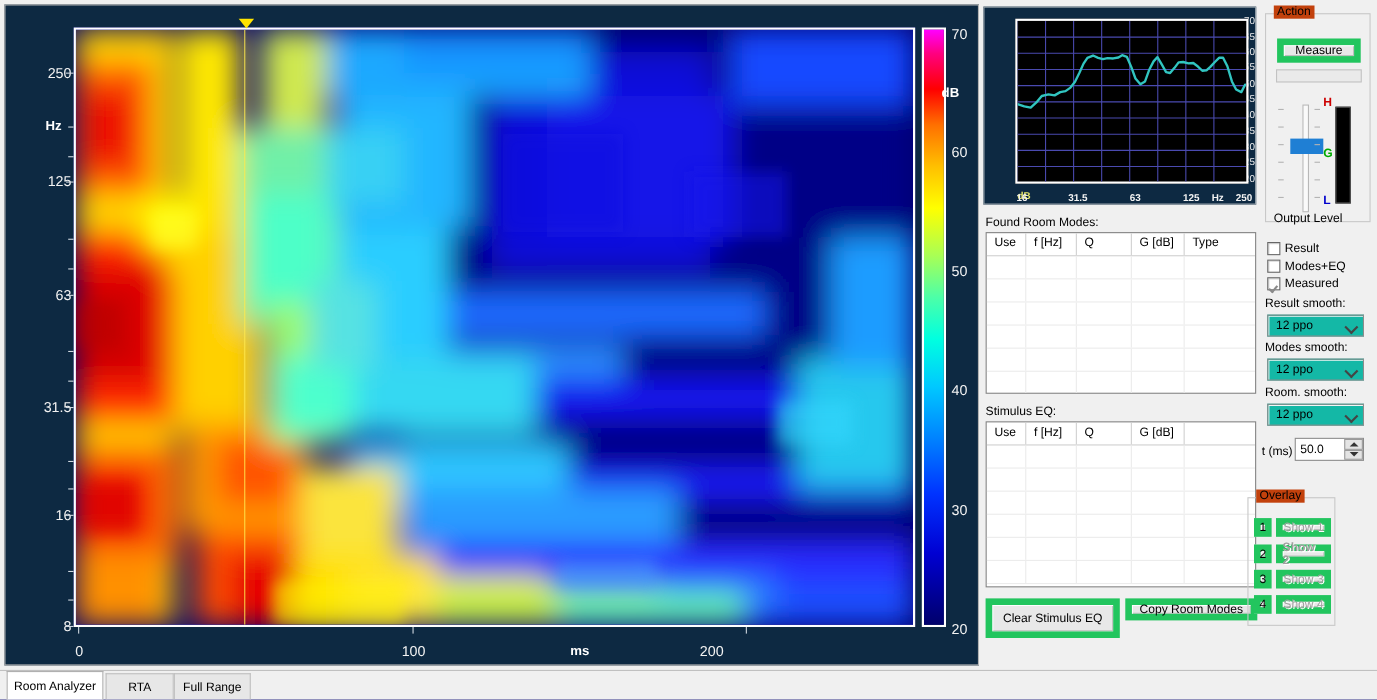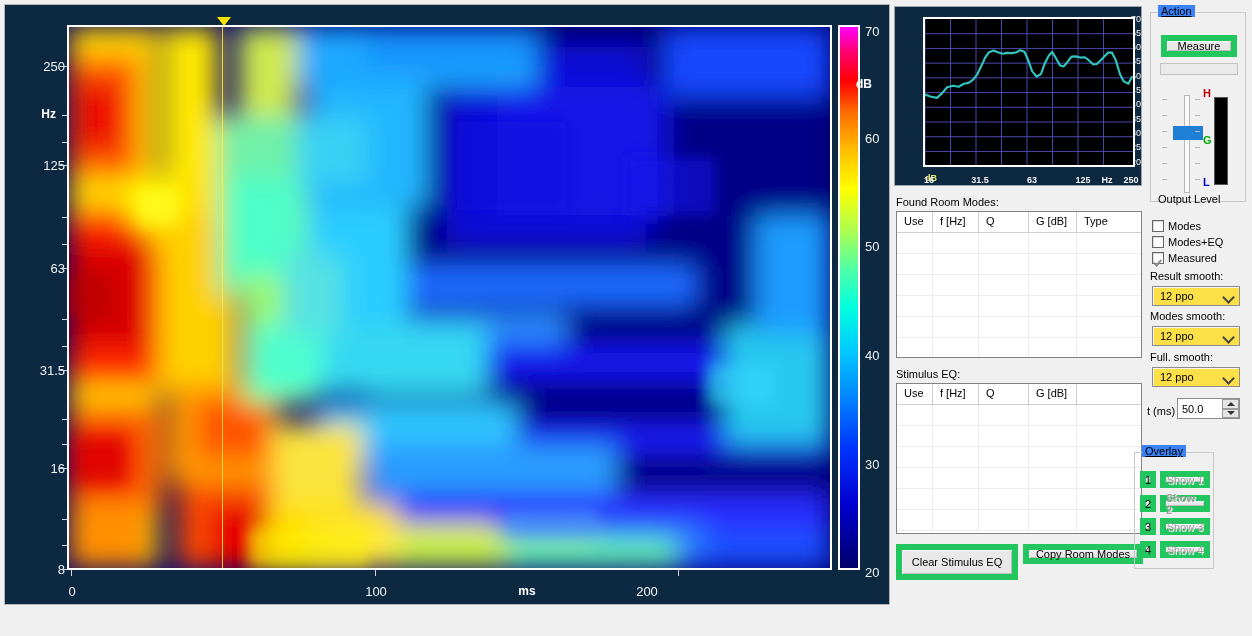--- a/index.html
+++ b/index.html
@@ -86,30 +86,30 @@
   .lb-row{height:21px;display:flex;border-bottom:1px solid #ececec;box-sizing:border-box;}
   .lb-row div{border-right:1px solid #ececec;box-sizing:border-box;}
 
   .btn{background:#e8e8e8;border:6px solid #22c55e;box-sizing:border-box;
        font-family:"Liberation Sans",sans-serif;font-size:11px;color:#000;
        display:flex;align-items:center;justify-content:center;cursor:default;
        box-shadow:inset 1px 1px 0 #fdfdfd, inset -1px -1px 0 #bdbdbd;}
   .btn.disabled{color:#a0a0a0;text-shadow:1px 1px 0 #fff;}
 
   .fieldset{position:absolute;border:1px solid #c8c8c8;box-sizing:border-box;}
-  .fs-title{position:absolute;top:-8px;left:7px;background:#3b82f6;padding:0 3px;font-size:11px;text-decoration:underline;}
+  .fs-title{position:absolute;top:-8px;left:7px;background:#c2410c;padding:0 3px;font-size:11px;}
 
   .cb{position:absolute;display:flex;align-items:center;font-size:11px;}
   .cb .box{width:12px;height:12px;border:1px solid #666;background:#fff;
            margin-right:4px;box-sizing:border-box;position:relative;
            box-shadow:inset 1px 1px 0 #d8d8d8;}
   .cb .box.checked::after{content:"";position:absolute;left:2px;top:5px;width:3px;height:6px;
            border:solid #8a8a8a;border-width:0 2px 2px 0;transform:rotate(40deg);}
 
-  .combo{position:absolute;height:20px;background:#fde047;border:1px solid #8c8c8c;
+  .combo{position:absolute;height:20px;background:#14b8a6;border:1px solid #8c8c8c;
          box-sizing:border-box;display:flex;align-items:center;padding-left:7px;font-size:11px;
          box-shadow:inset 1px 1px 0 #f4f4f4;}
   .combo .arw{position:absolute;right:6px;top:6px;width:7px;height:7px;
          border-left:2px solid #444;border-bottom:2px solid #444;transform:rotate(-45deg);}
 
   .spin{position:absolute;height:21px;border:1px solid #8c8c8c;background:#fff;
         box-sizing:border-box;display:flex;align-items:center;padding-left:4px;font-size:11px;}
   .spin-btns{position:absolute;right:0px;top:0px;width:17px;height:100%;
              display:flex;flex-direction:column;}
   .spin-btns div{flex:1;background:#e4e4e4;border:1px solid #9a9a9a;box-sizing:border-box;
@@ -455,21 +455,21 @@
 
       <div class="levelbar" style="left:63px;top:84px;width:14px;height:88px;"></div>
       <span class="lvl" style="left:52px;top:74px;color:#cc0000;">H</span>
       <span class="lvl" style="left:52px;top:121px;color:#00aa00;">G</span>
       <span class="lvl" style="left:52px;top:163px;color:#0000cc;">L</span>
     </div>
     <span class="grp-label" style="left:266px;top:189px;">Output Level</span>
 
     <label class="cb" style="left:260px;top:216px;">
       <span class="box"></span>
-      <span>Modes</span>
+      <span>Result</span>
     </label>
     <label class="cb" style="left:260px;top:232px;">
       <span class="box"></span>
       <span>Modes+EQ</span>
     </label>
     <label class="cb" style="left:260px;top:248px;">
       <span class="box checked"></span>
       <span>Measured</span>
     </label>
 
@@ -478,21 +478,21 @@
       <span>12 ppo</span>
       <span class="arw"></span>
     </div>
 
     <span class="grp-label" style="left:258px;top:306px;">Modes smooth:</span>
     <div class="combo" style="left:260px;top:322px;width:88px;">
       <span>12 ppo</span>
       <span class="arw"></span>
     </div>
 
-    <span class="grp-label" style="left:258px;top:347px;">Full. smooth:</span>
+    <span class="grp-label" style="left:258px;top:347px;">Room. smooth:</span>
     <div class="combo" style="left:260px;top:363px;width:88px;">
       <span>12 ppo</span>
       <span class="arw"></span>
     </div>
 
     <span class="grp-label" style="left:255px;top:401px;">t (ms)</span>
     <div class="spin" style="left:285px;top:394px;width:63px;">
       <span>50.0</span>
       <span class="spin-btns">
         <div>
@@ -511,14 +511,19 @@
       <div class="btn" style="position:absolute;left:5px;top:42px;width:16px;height:17px;">2</div>
       <div class="btn disabled" style="position:absolute;left:25px;top:42px;width:50px;height:17px;font-weight:bold;">Show 2</div>
       <div class="btn" style="position:absolute;left:5px;top:65px;width:16px;height:17px;">3</div>
       <div class="btn disabled" style="position:absolute;left:25px;top:65px;width:50px;height:17px;">Show 3</div>
       <div class="btn" style="position:absolute;left:5px;top:88px;width:16px;height:17px;">4</div>
       <div class="btn disabled" style="position:absolute;left:25px;top:88px;width:50px;height:17px;">Show 4</div>
     </div>
 
   </div>
 
+  <div class="tabs">
+    <div class="tab active" style="left:6px;width:88px;">Room Analyzer</div>
+    <div class="tab" style="left:96px;width:62px;">RTA</div>
+    <div class="tab" style="left:158px;width:70px;">Full Range</div>
+  </div>
 
 </div>
 
 </body></html>

